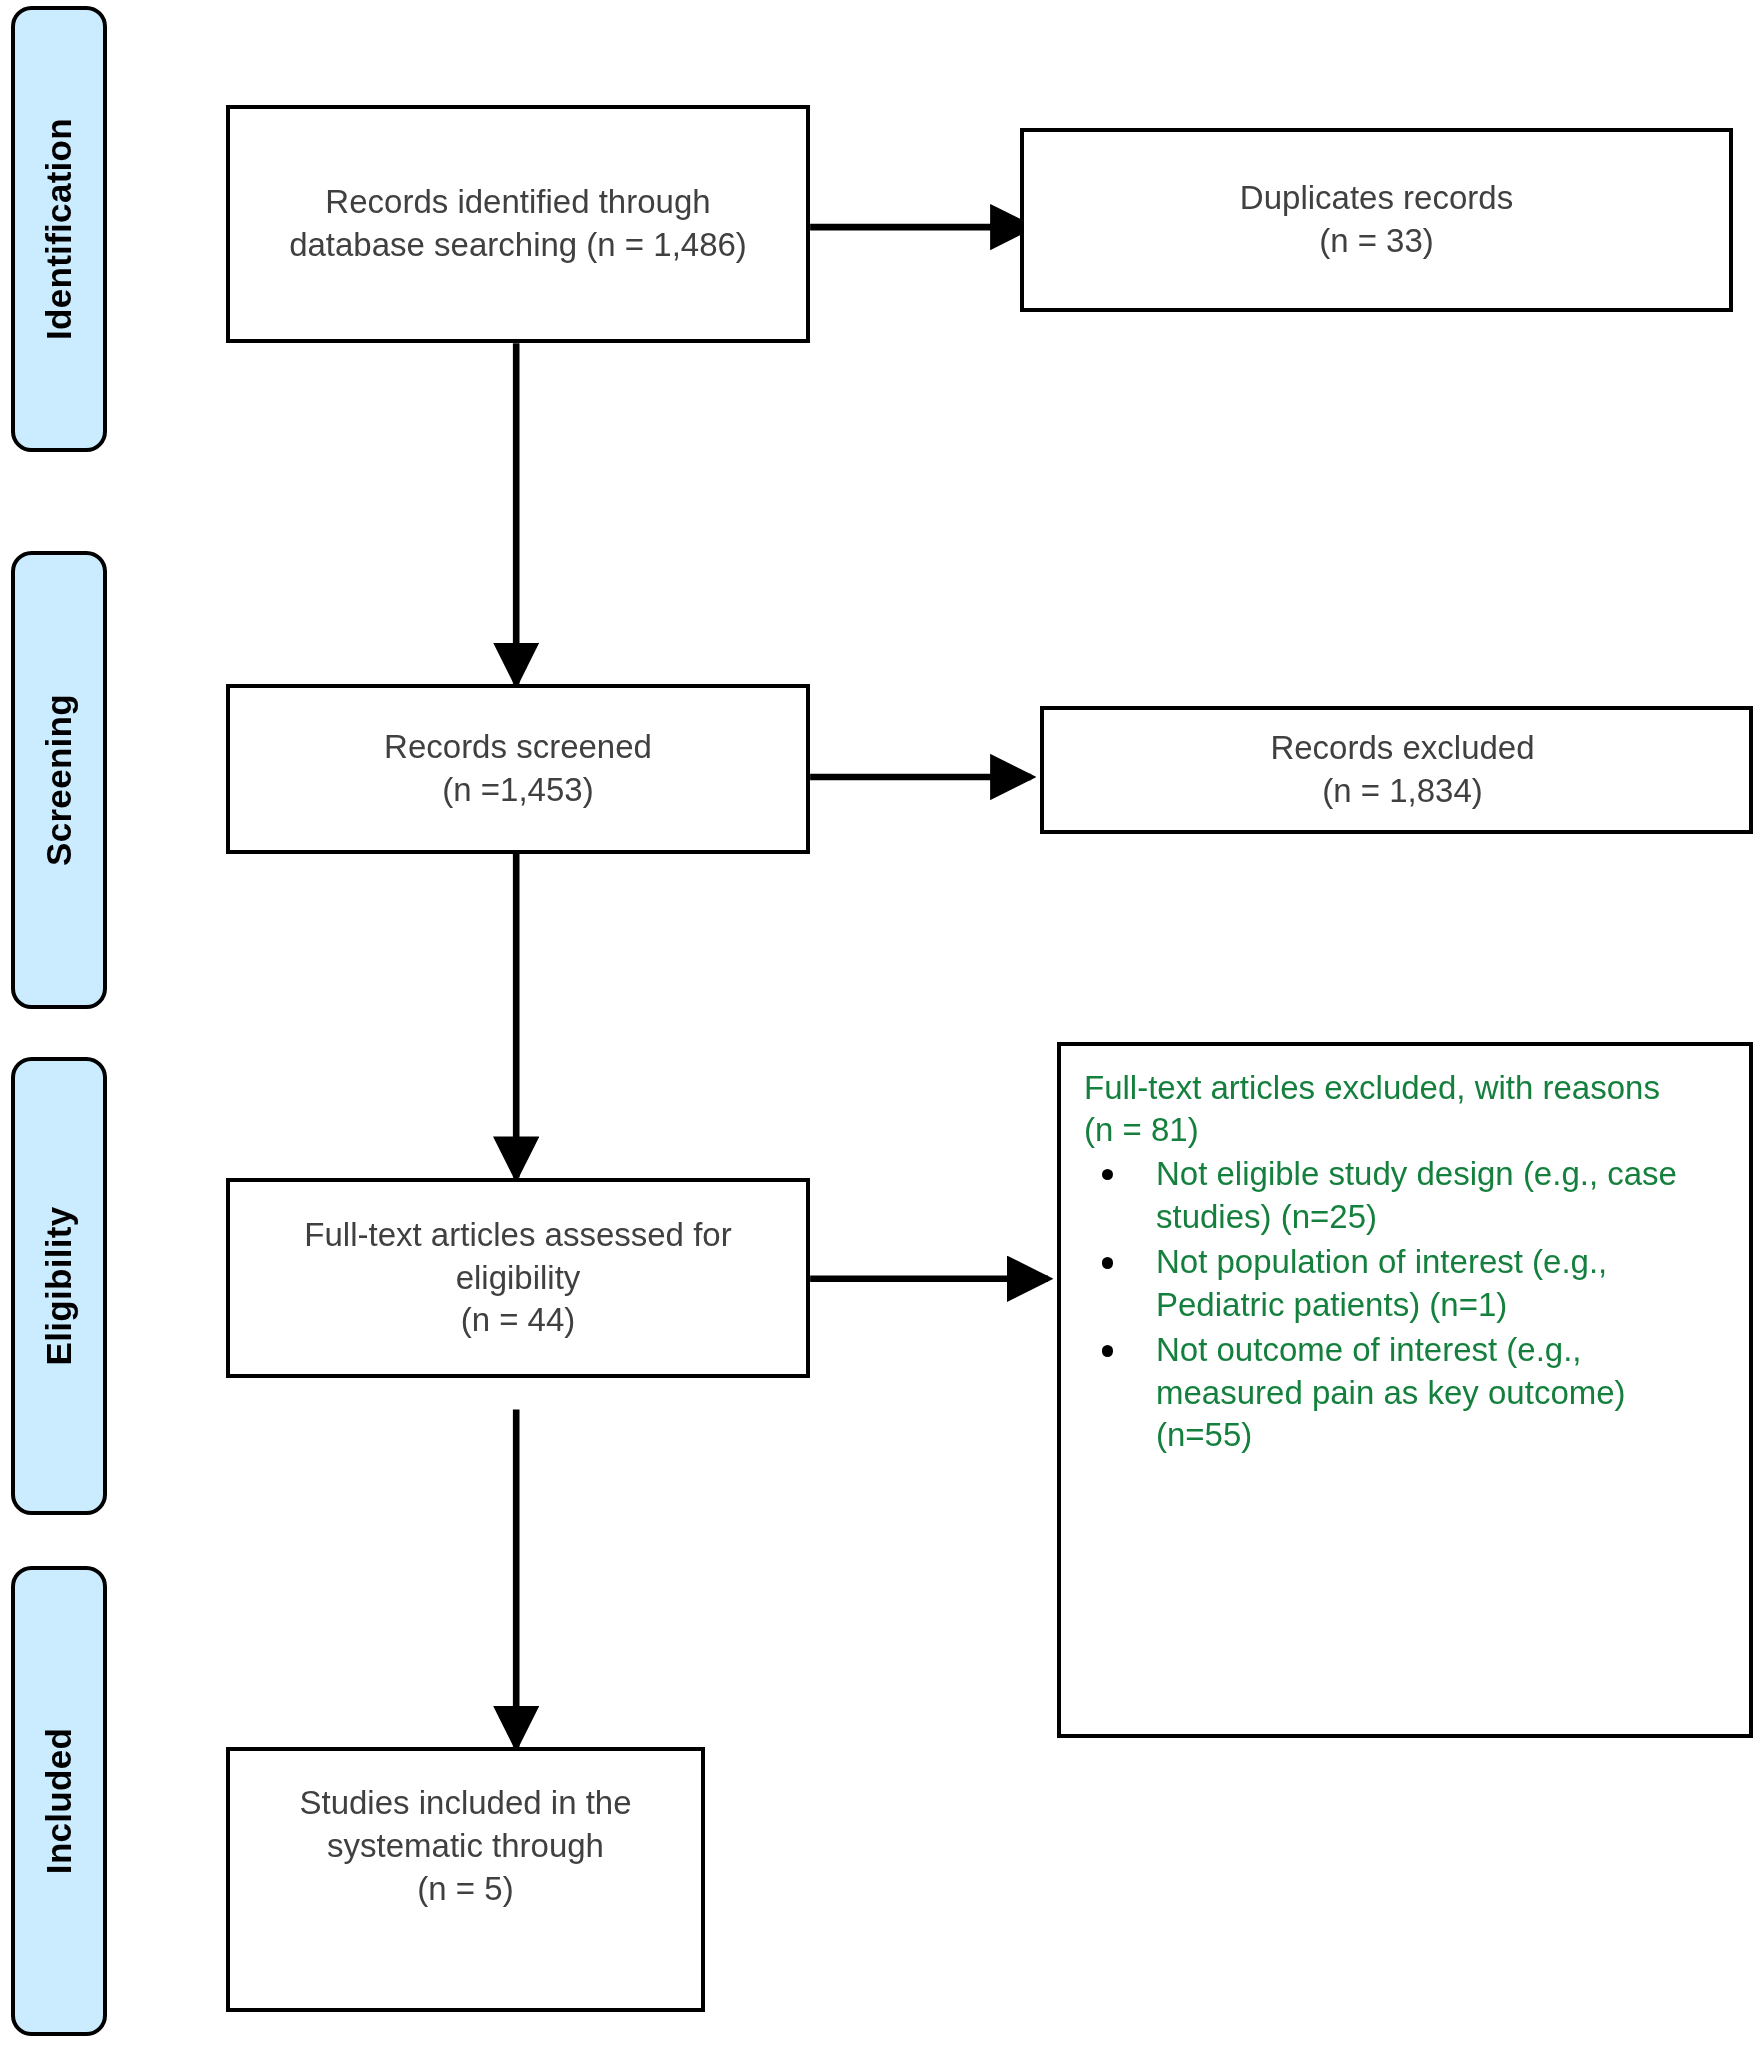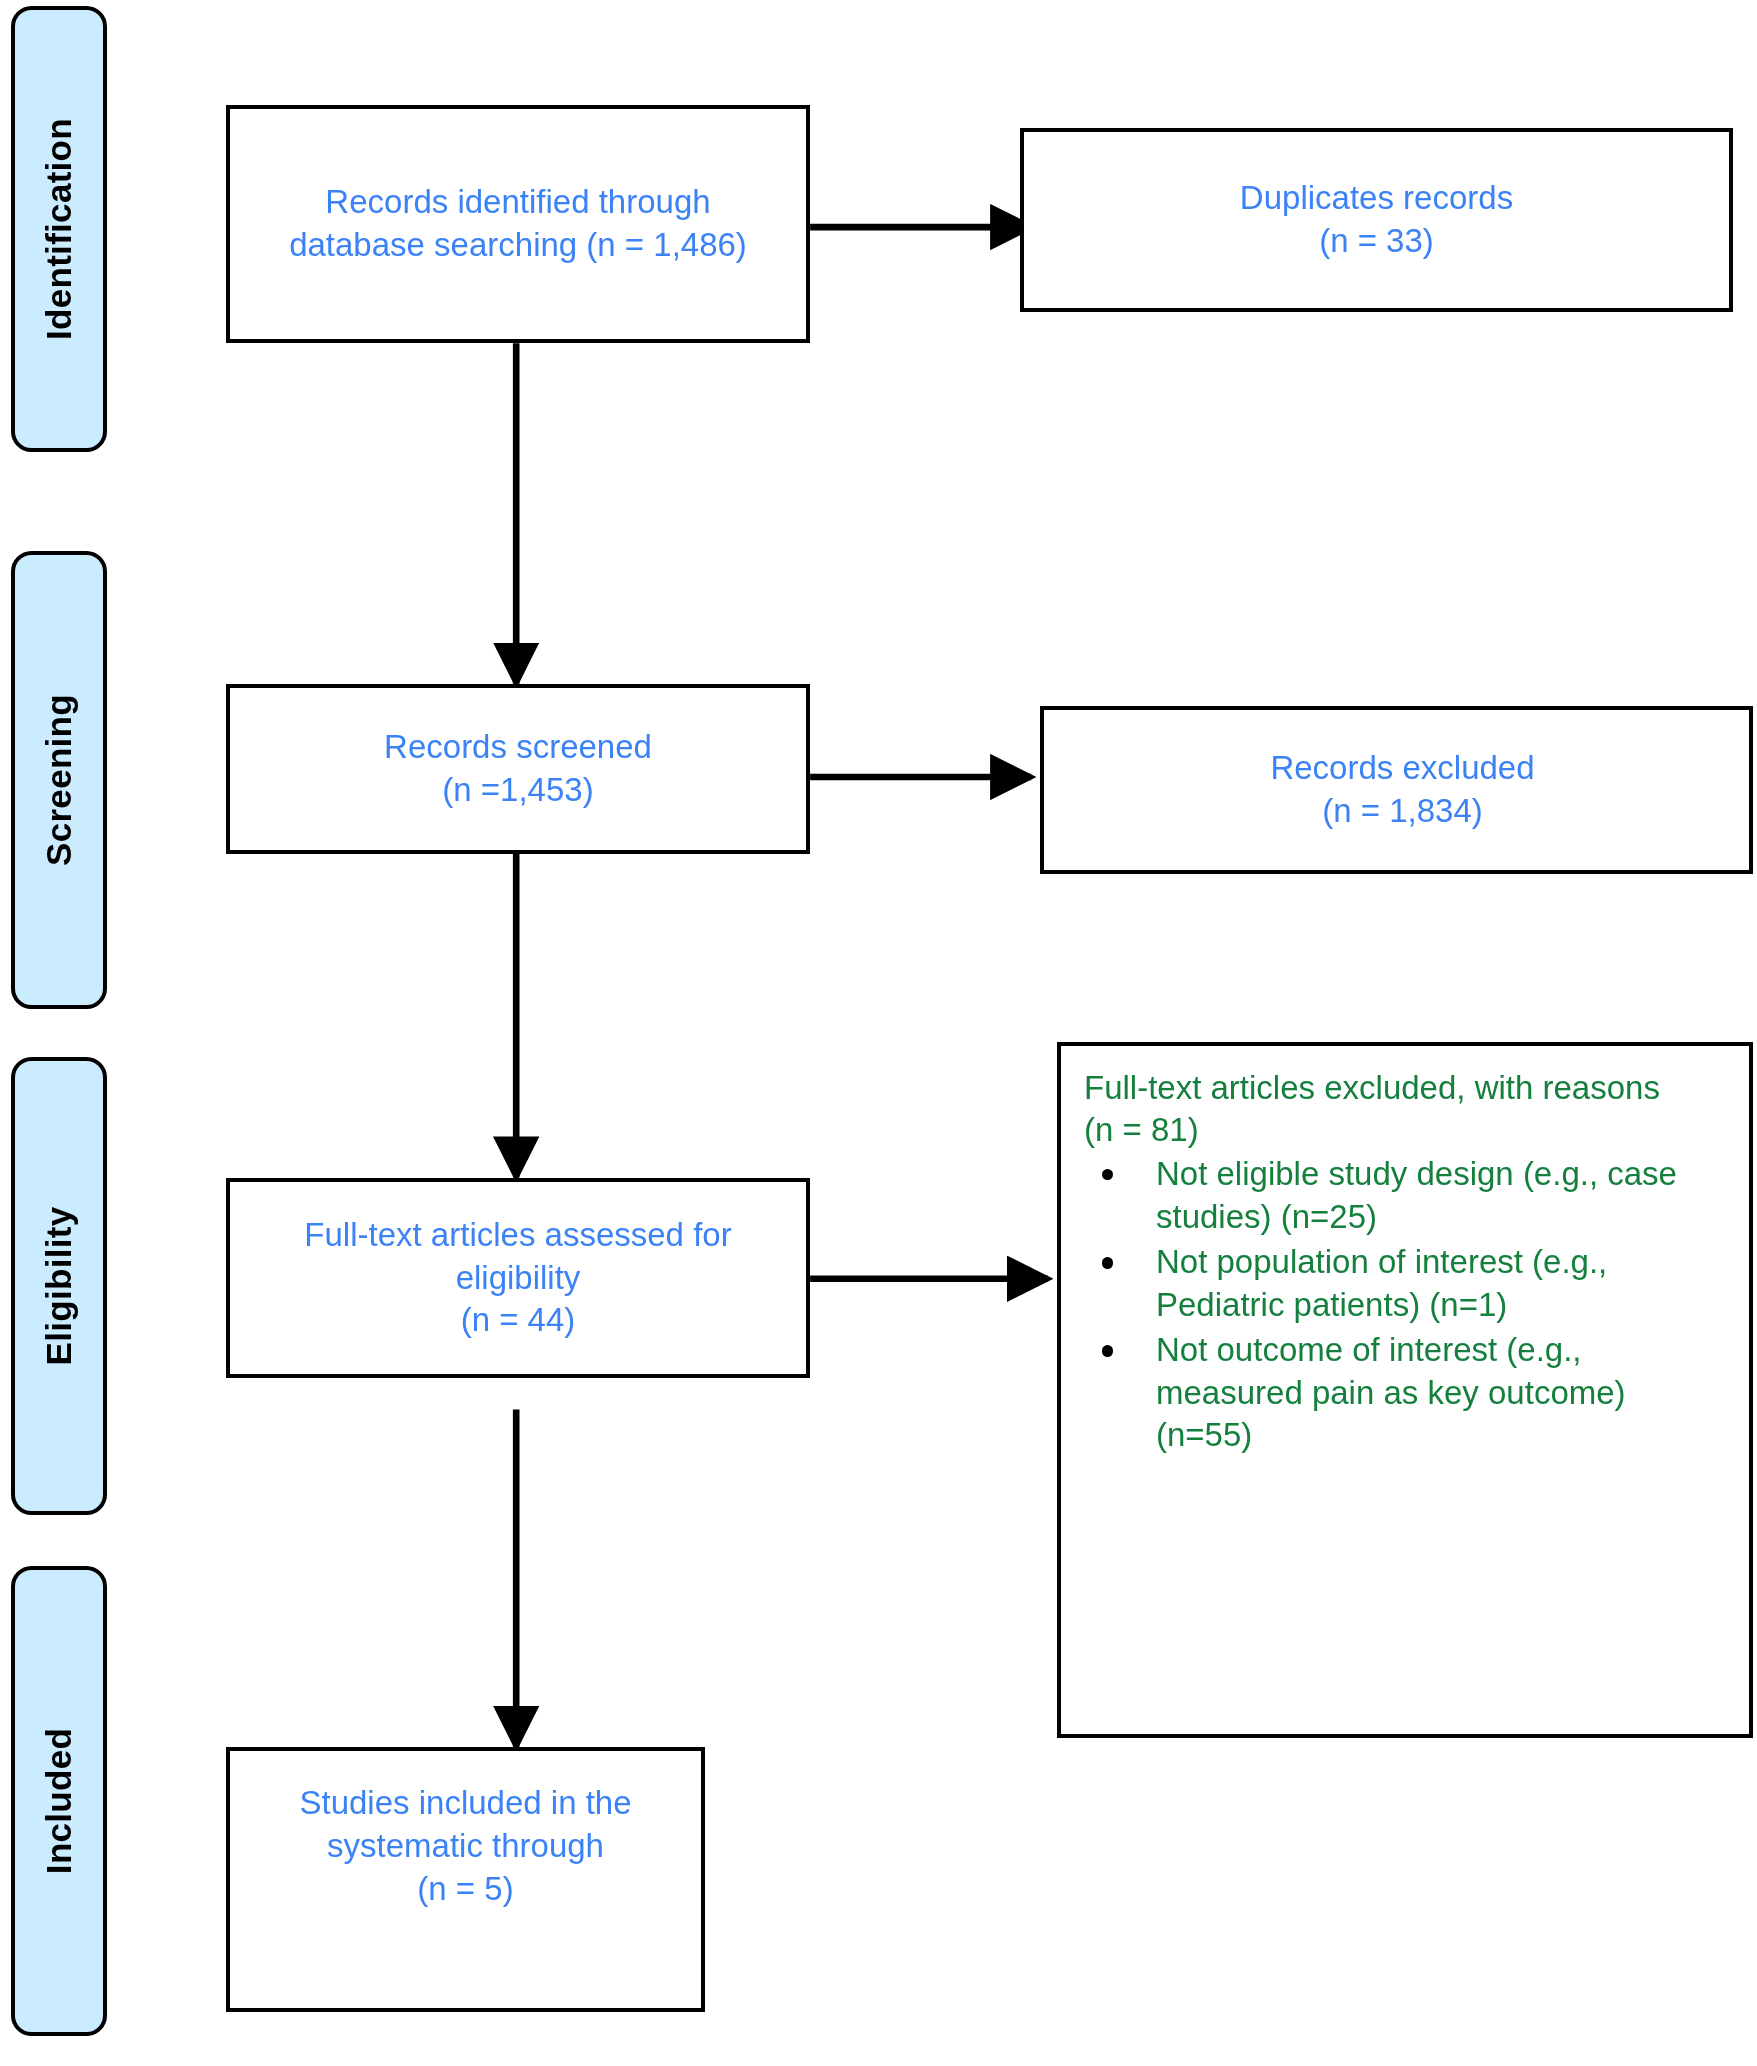--- a/index.html
+++ b/index.html
@@ -46,21 +46,21 @@
     border: 4.2px solid #000000;
     box-sizing: border-box;
     display: flex;
     align-items: center;
     justify-content: center;
   }
   .flow-box-text {
     text-align: center;
     font-size: 33px;
     line-height: 1.3;
-    color: #3b82f6;
+    color: #404040;
     padding: 0 15.7px;
     font-family: "Liberation Sans", sans-serif;
   }
 
   
   .flow-box.exclusions {
     align-items: flex-start;
     justify-content: flex-start;
   }
   .excl-inner {
@@ -177,21 +177,21 @@
     </div>
   </div>
 
   <div class="flow-box" style="left:1020px; top:128px; width:713px; height:184px;">
     <div class="flow-box-text">
       <div>Duplicates records</div>
       <div>(n = 33)</div>
     </div>
   </div>
 
-  <div class="flow-box" style="left:1040px; top:706px; width:713px; height:168px;padding-left:12px;">
+  <div class="flow-box" style="left:1040px; top:706px; width:713px; height:128px;padding-left:12px;">
     <div class="flow-box-text">
       <div>Records excluded</div>
       <div>(n = 1,834)</div>
     </div>
   </div>
 
   <div class="flow-box exclusions" style="left:1057px; top:1042px; width:696px; height:696px;">
     <div class="excl-inner">
       <div class="excl-heading">Full-text articles excluded, with reasons
 (n = 81)</div>

